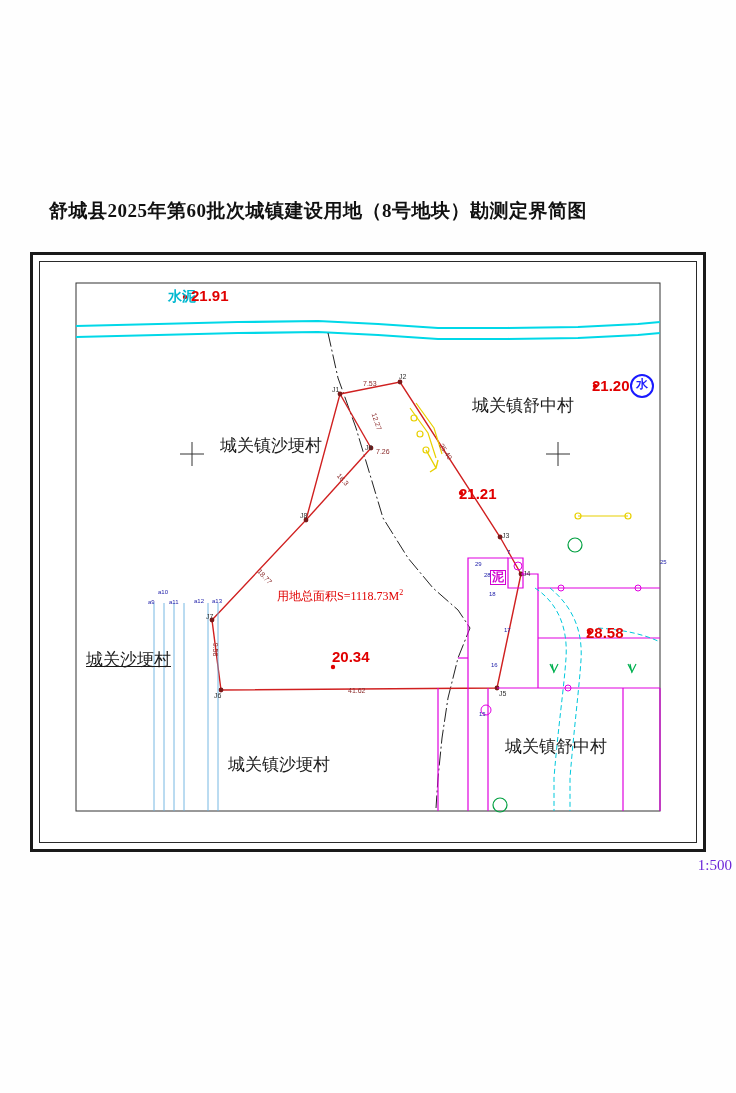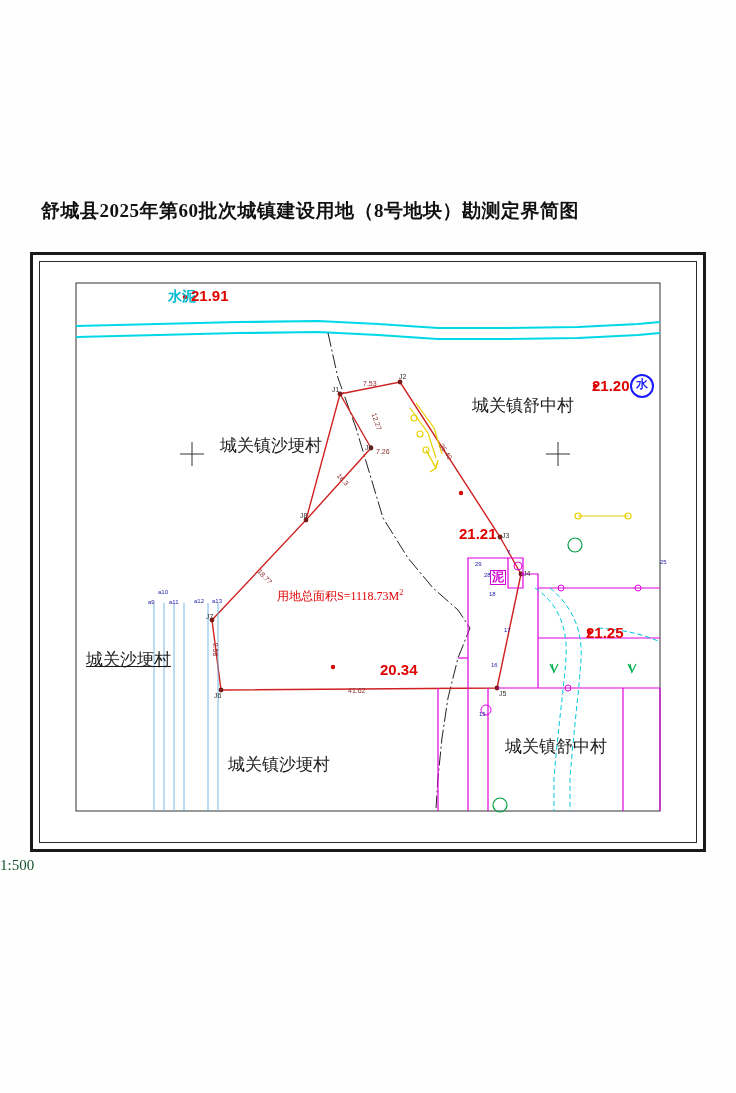--- a/index.html
+++ b/index.html
@@ -16,21 +16,21 @@
   }
   .page {
     position: absolute;
     left: 0; top: 0;
     width: 736px;
     height: 1093px;
     background: #fefefe;
   }
   #map-title {
     position: absolute;
-    left: 0;
+    left: 8px;
     top: 198px;
     width: 620px;
     text-align: center;
     font-size: 19px;
     font-weight: bold;
     color: #111111;
     letter-spacing: 0.5px;
     font-family: "Liberation Serif", serif;
   }
   #drawing-frame-outer {
@@ -58,23 +58,23 @@
     top: 258px;
     width: 660px;
     height: 588px;
     overflow: hidden;
   }
   #scale-label {
     position: absolute;
     left: 0;
     top: 857px;
     width: 732px;
-    text-align: left;
+    text-align: right;
     font-size: 15px;
-    color: #14532d;
+    color: #6d28d9;
     font-family: "Liberation Serif", serif;
   }
   .ovl {
     position: absolute;
     white-space: nowrap;
     font-family: "Liberation Sans", sans-serif;
   }
   .village-label {
     font-size: 17px;
     color: #1b1b1b;
@@ -247,23 +247,23 @@
         <circle cx="295" cy="409" r="2.2"></circle>
       </g>
     </svg>
 
     <div class="ovl cyan-label" style="left:130px; top:30px;text-align:center;">水泥</div>
     <div class="ovl mud-badge" style="left:452px; top:312px;">泥</div>
     <div class="water-badge" style="left:592px; top:116px;">水</div>
 
     <div class="ovl elev-label" style="left:153px; top:29px;">21.91</div>
     <div class="ovl elev-label" style="left:554px; top:119px;">21.20</div>
-    <div class="ovl elev-label" style="left:421px; top:227px;margin-top:40px;">21.21</div>
-    <div class="ovl elev-label" style="left:548px; top:366px;">21.25</div>
-    <div class="ovl elev-label" style="left:294px; top:403px;margin-left:48px;">20.34</div>
+    <div class="ovl elev-label" style="left:421px; top:227px;">21.21</div>
+    <div class="ovl elev-label" style="left:548px; top:366px;">28.58</div>
+    <div class="ovl elev-label" style="left:294px; top:390px;">20.34</div>
 
     <div class="ovl village-label" style="left:182px; top:176px;">城关镇沙埂村</div>
     <div class="ovl village-label" style="left:434px; top:136px;">城关镇舒中村</div>
     <div class="ovl village-label" style="left:48px; top:390px;text-decoration:underline;">城关沙埂村</div>
     <div class="ovl village-label" style="left:190px; top:495px;">城关镇沙埂村</div>
     <div class="ovl village-label" style="left:467px; top:477px;">城关镇舒中村</div>
 
     <div class="ovl area-label" style="left:239px; top:330px;">
       <span>用地总面积S=1118.73M</span><sup style="font-size:8px">2</sup>
     </div>

